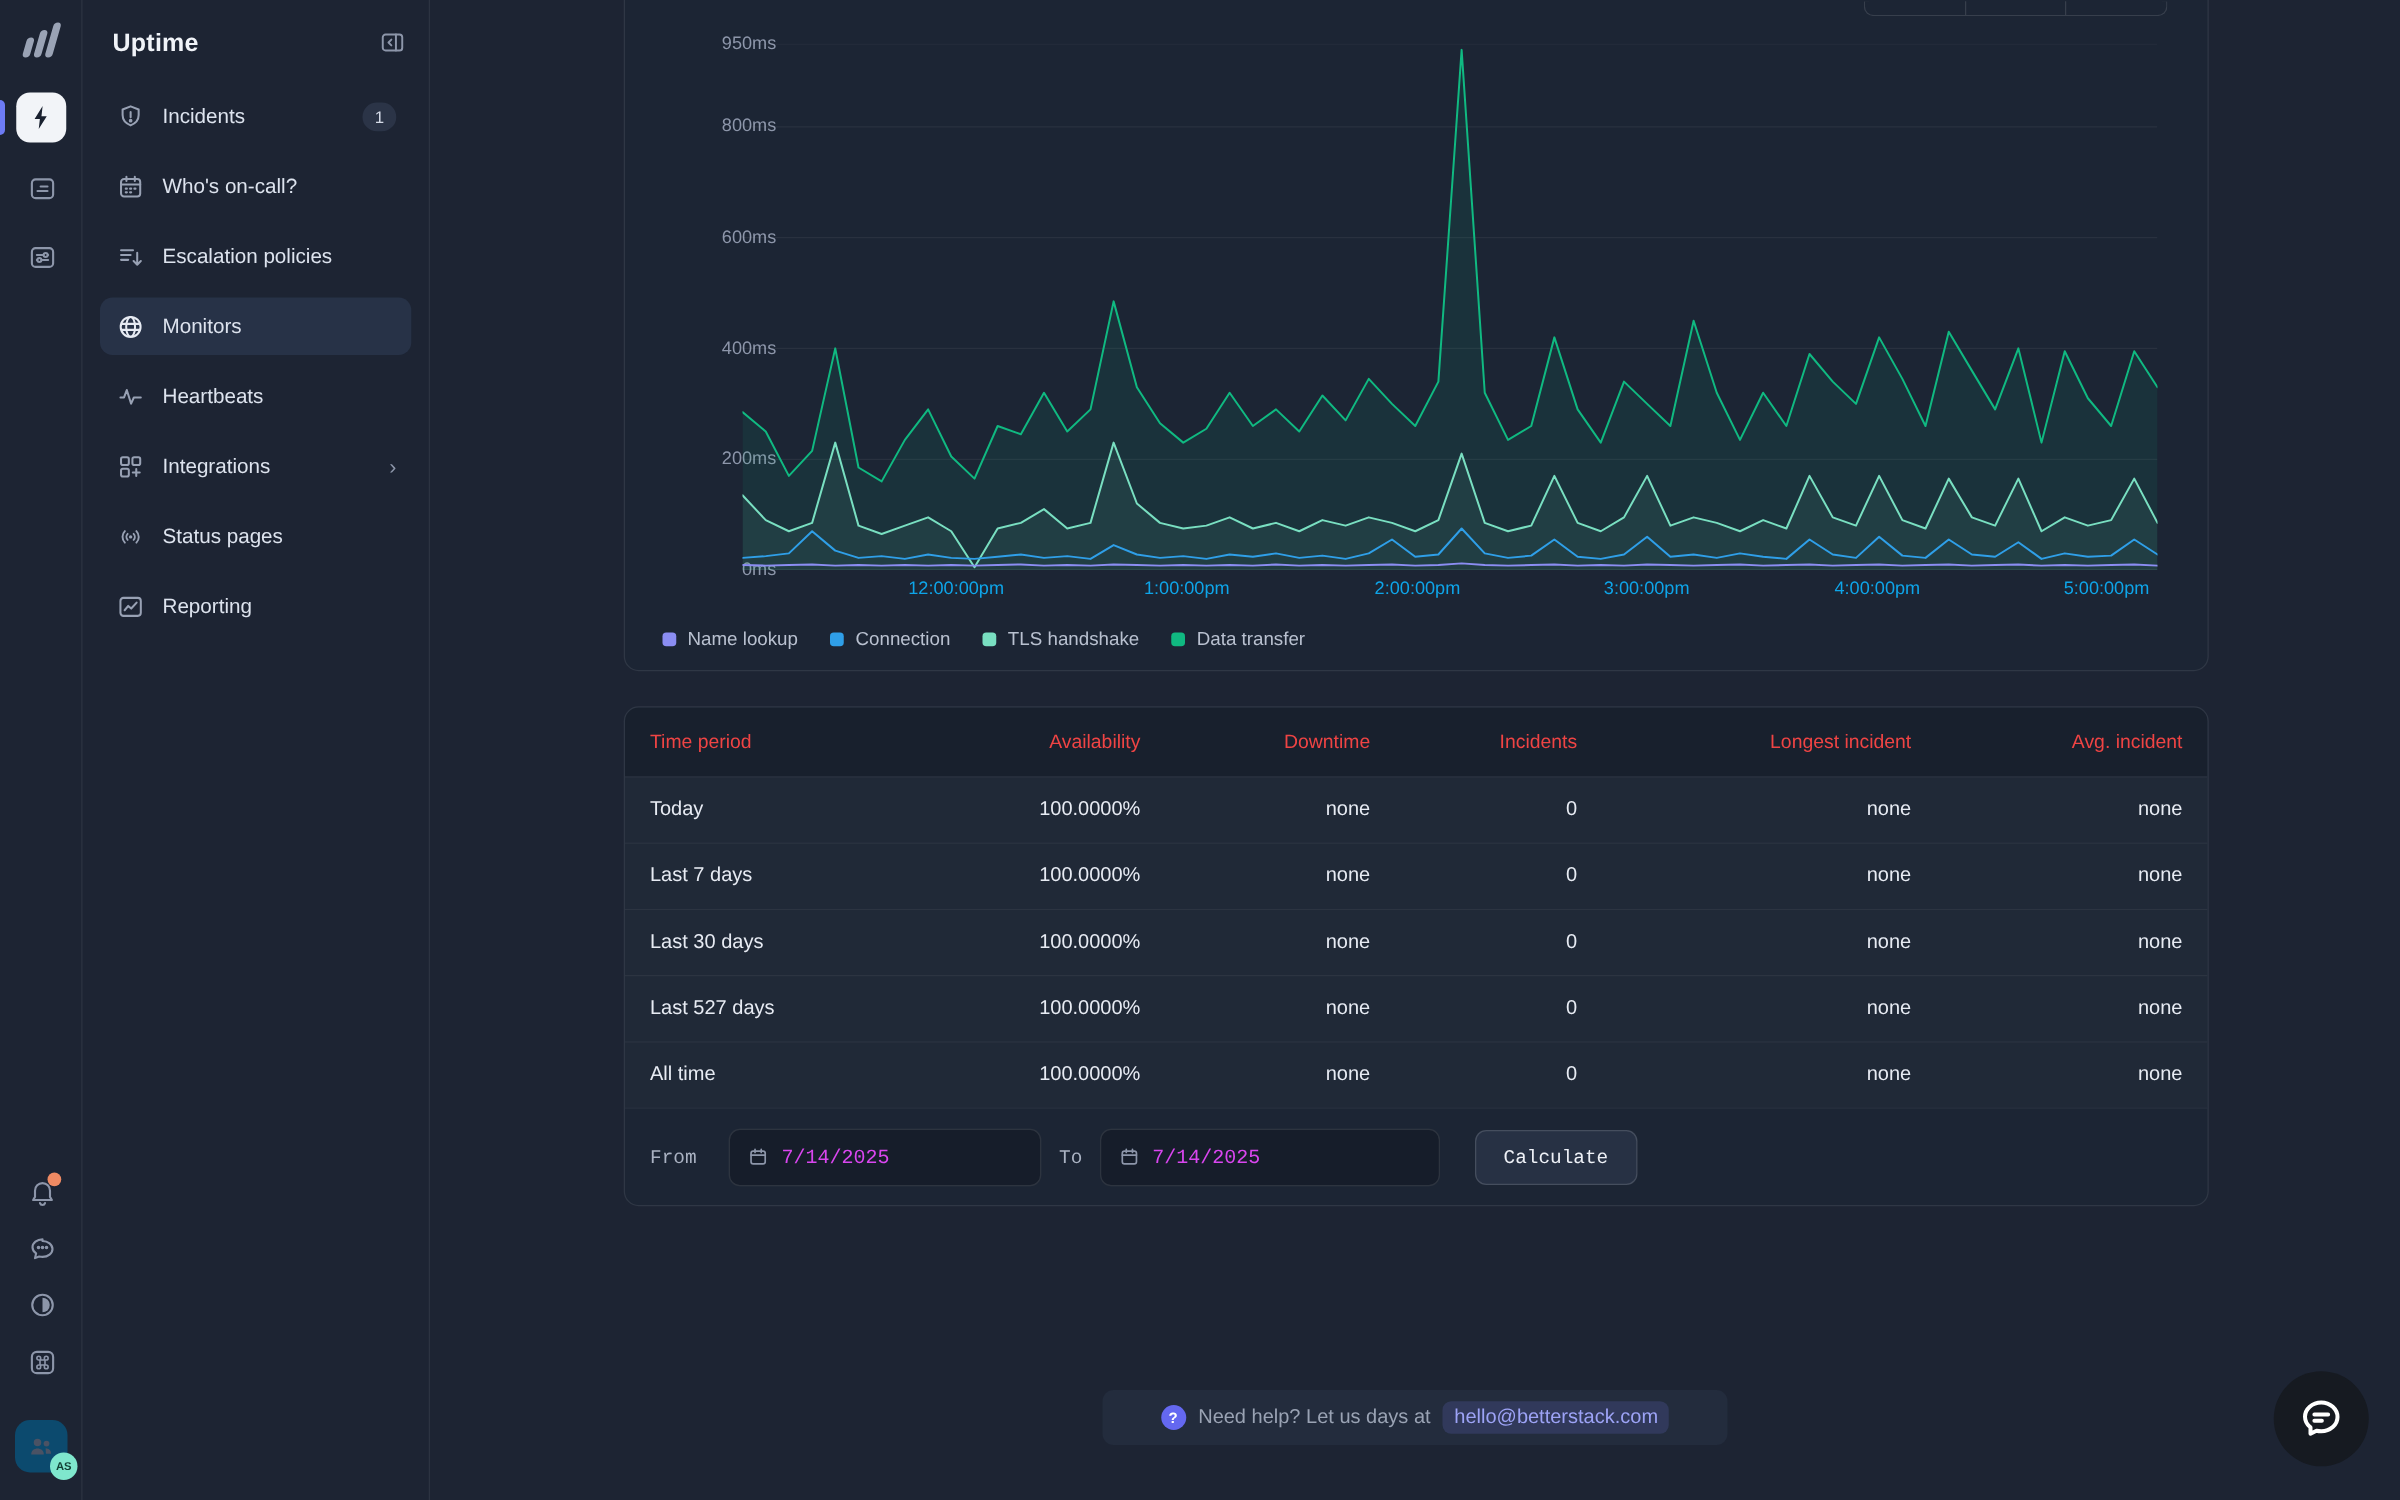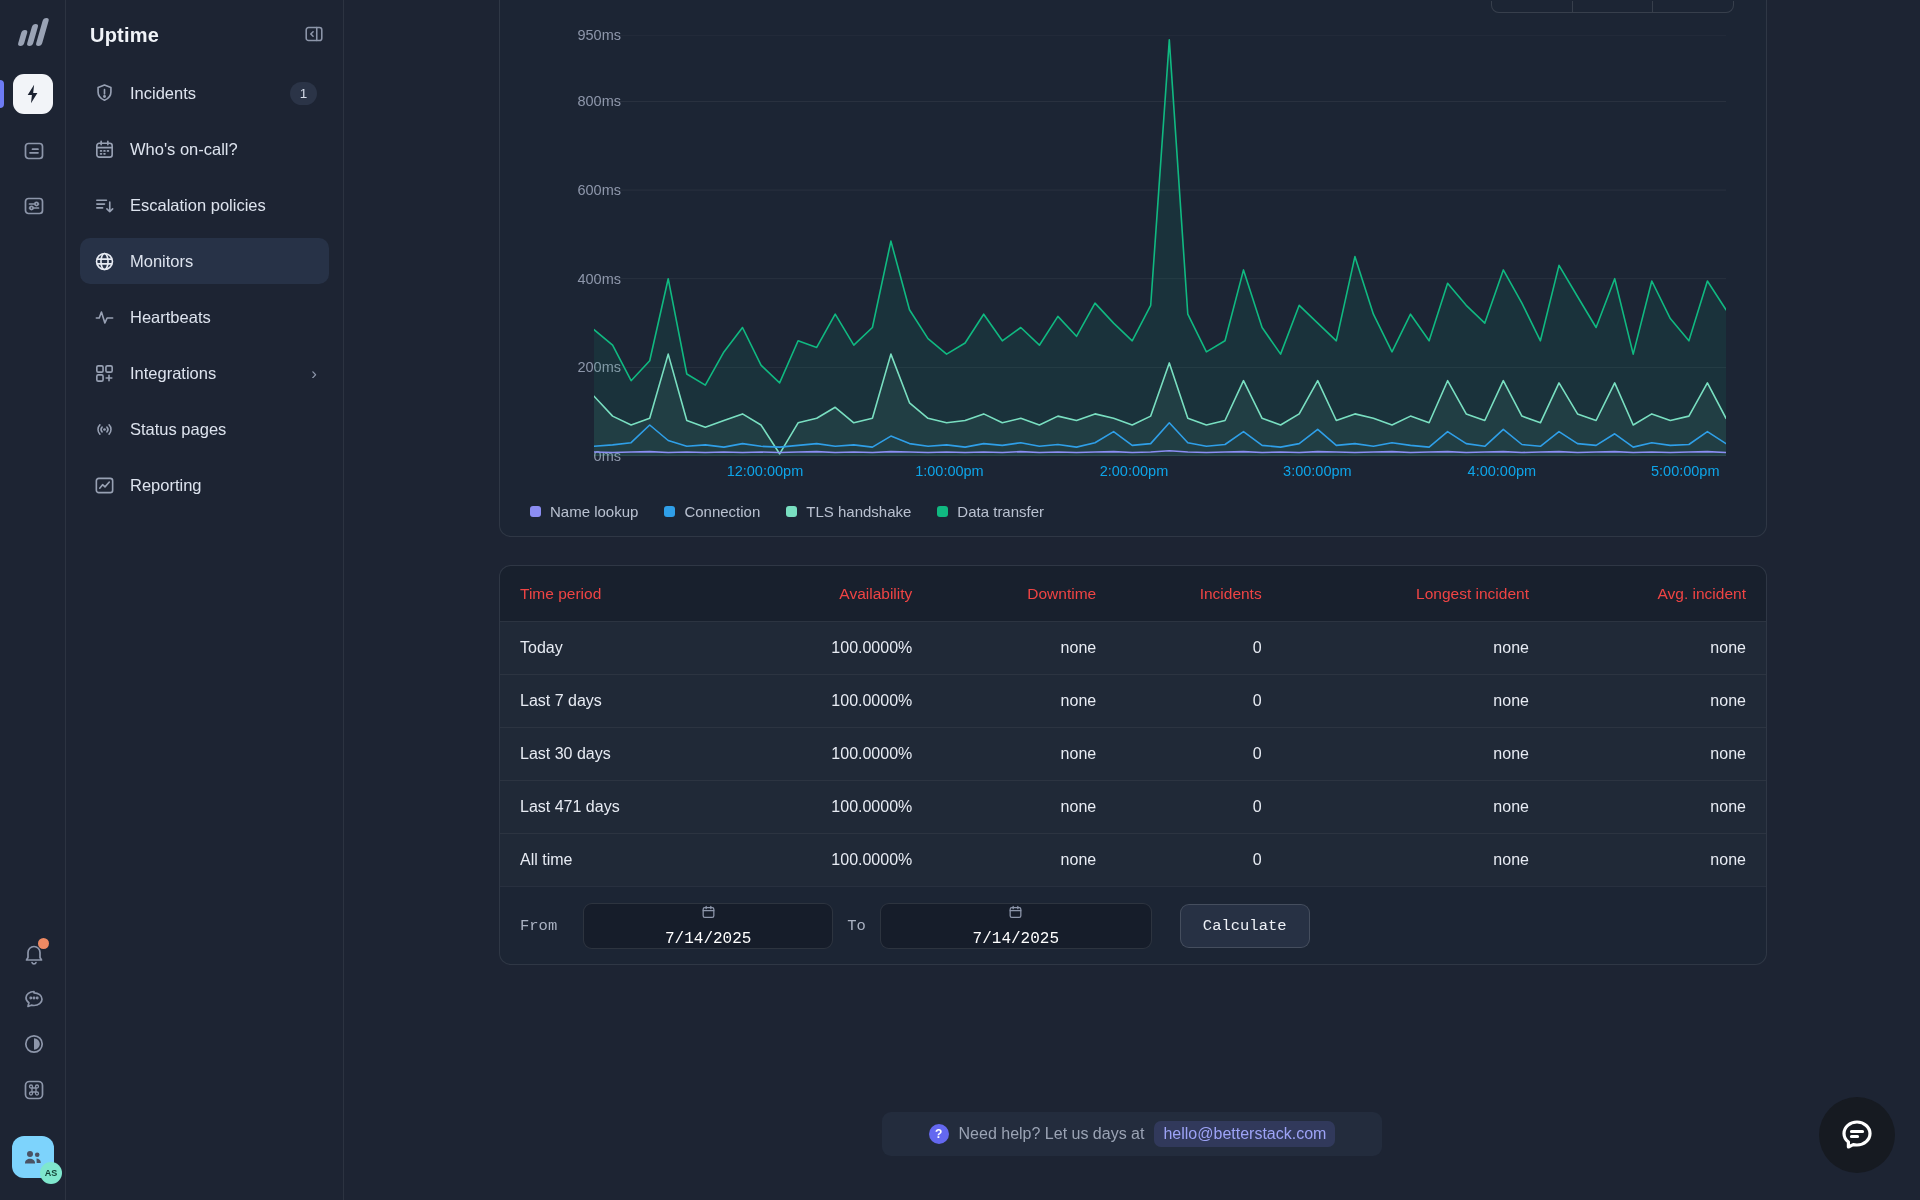--- a/index.html
+++ b/index.html
@@ -29,21 +29,21 @@
     position:absolute; left:22px; width:24px; height:24px; color:#8d96aa;
     display:flex; align-items:center; justify-content:center;
   }
   .rail-icon svg { width:24px; height:24px; }
   .bell-dot {
     position:absolute; right:-3px; top:-4px; width:11px; height:11px;
     border-radius:50%; background:#ef8a63;
   }
   .rail-avatar {
     position:absolute; left:12px; top:1136px; width:42px; height:42px;
-    background:#7dd3fc; border-radius:12px;
+    background:#0c4a6e; border-radius:12px;
     display:flex; align-items:center; justify-content:center;text-decoration:underline;
   }
   .rail-avatar svg { width:24px; height:24px; }
   .avatar-badge {
     position:absolute; right:-8px; bottom:-6px; width:22px; height:22px;
     background:#7fe7cd; color:#123f33; font-size:9px; font-weight:bold;
     border-radius:50%; display:flex; align-items:center; justify-content:center;
   }
   
   .sidebar {
@@ -116,21 +116,21 @@
   .stat-body-row { height:53px; background:rgba(255,255,255,0.018); border-top:1px solid rgba(255,255,255,0.055); }
   .table-footer {
     height:78px; border-top:1px solid rgba(255,255,255,0.055);
     display:flex; align-items:center; padding:0 20px; gap:14px;font-family:Liberation Mono, monospace;
   }
   .footer-label { font-size:15.5px; color:#aab2c2; }
   .date-input {
     height:46px; border-radius:9px; background:#161d2a;
     border:1px solid rgba(255,255,255,0.1);
     display:flex; align-items:center; gap:10px; padding:0 14px;
-    font-size:16px; color:#ffffff; cursor:text;flex-direction:column;
+    font-size:16px; color:#d946ef; cursor:text;
   }
   .date-input svg { width:17px; height:17px; color:#8d96aa; }
   #from-input { width:250px; margin-left:12px; }
   #to-input { width:272px; }
   .calc-btn {
     height:44px; padding:0 22px; margin-left:14px; border-radius:9px;
     background:#273144; border:1px solid rgba(255,255,255,0.14);
     color:#eef1f7; font-size:15.5px; font-family:inherit; cursor:pointer;
   }
   
@@ -410,21 +410,21 @@
         </div>
         <div class="stat-row stat-body-row">
           <div>Last 30 days</div>
           <div>100.0000%</div>
           <div>none</div>
           <div>0</div>
           <div>none</div>
           <div>none</div>
         </div>
         <div class="stat-row stat-body-row">
-          <div>Last 471 days</div>
+          <div>Last 527 days</div>
           <div>100.0000%</div>
           <div>none</div>
           <div>0</div>
           <div>none</div>
           <div>none</div>
         </div>
         <div class="stat-row stat-body-row">
           <div>All time</div>
           <div>100.0000%</div>
           <div>none</div>

